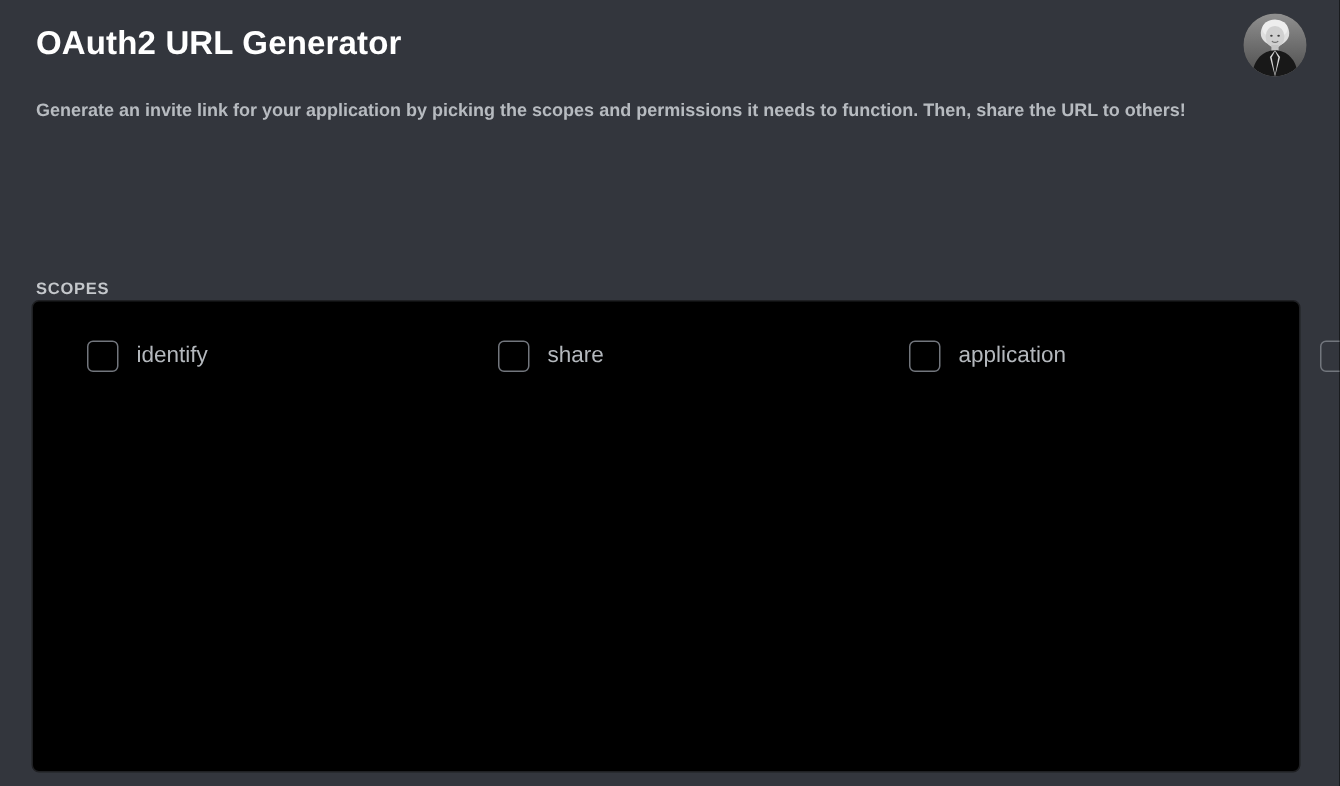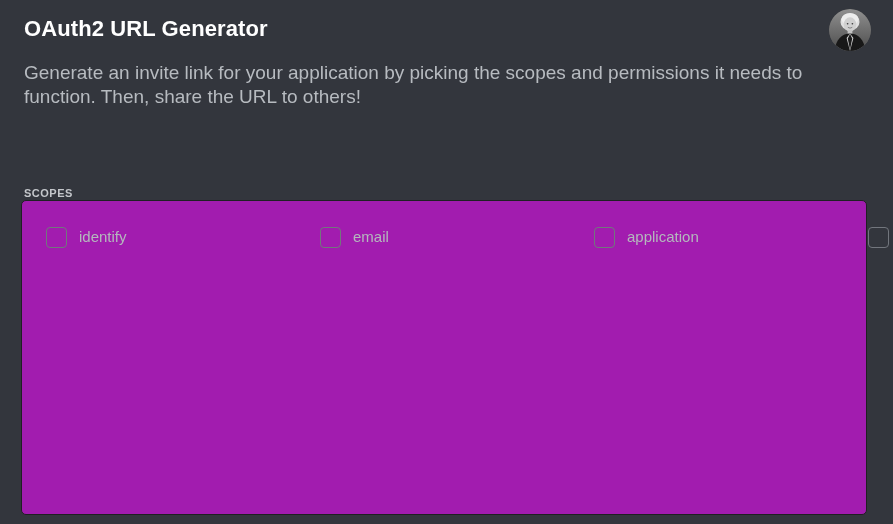--- a/index.html
+++ b/index.html
@@ -36,25 +36,25 @@
   .page-title {
     font-size: 22px;
     font-weight: bold;
     color: #ffffff;
     letter-spacing: 0.1px;
     line-height: 30px;
   }
 
   .page-description {
     margin-top: 17px;
-    font-size: 19px;
+    font-size: 12px;
     line-height: 24px;
     color: #b7bbc0;
     max-width: 845px;
-    font-weight: normal;
+    font-weight: bold;
   }
 
   
   .avatar {
     position: absolute;
     right: 22px;
     top: 9px;
     width: 42px;
     height: 42px;
     border-radius: 50%;
@@ -75,24 +75,24 @@
     color: #c4c7cb;
     text-transform: uppercase;
   }
 
   .scopes-panel {
     position: absolute;
     left: 21px;
     top: 200px;
     width: 846px;
     height: 315px;
-    background: #a21caf;
+    background: #000000;
     border: 1px solid #1f2023;
     border-radius: 5px;
-    padding: 14px 0 0 0;
+    padding: 14px 0 0 12px;
   }
 
   .scopes-grid {
     display: grid;
     grid-template-columns: 274px 274px 274px;
     grid-auto-rows: 36px;
     grid-auto-flow: column;
     padding-left: 24px;
     padding-top: 4px;
   }
@@ -174,21 +174,21 @@
   <div class="section-label">SCOPES</div>
 
   <div class="scopes-panel">
     <div class="scopes-grid" id="scopes-grid">
         <div class="scope-row">
           <div class="checkbox" role="checkbox" aria-checked="false"></div>
           <span class="scope-label">identify</span>
         </div>
         <div class="scope-row">
           <div class="checkbox" role="checkbox" aria-checked="false"></div>
-          <span class="scope-label">email</span>
+          <span class="scope-label">share</span>
         </div>
         <div class="scope-row">
           <div class="checkbox" role="checkbox" aria-checked="false"></div>
           <span class="scope-label">application</span>
         </div>
         <div class="scope-row">
           <div class="checkbox" role="checkbox" aria-checked="false"></div>
         </div>
         <div class="spacer-row"></div>
       </div>

